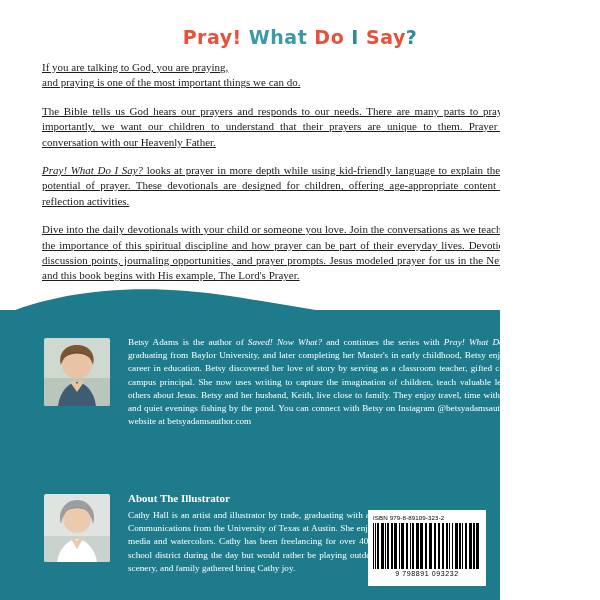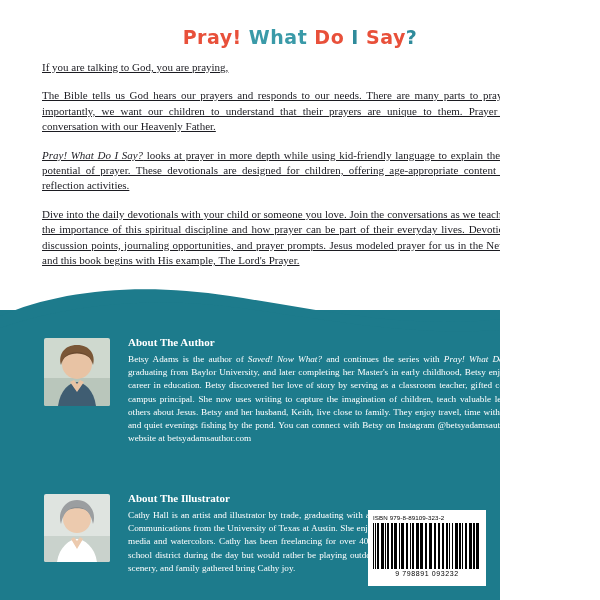--- a/index.html
+++ b/index.html
@@ -167,20 +167,21 @@
       <span class="w2">What</span>
       <span class="w3">Do</span>
       <span class="w4">I</span>
       <span class="w5">Say</span><span class="w6">?</span>
     </div>
   </div>
 
   <div class="copy">
     <p class="first">
       <span>If you are talking to God, you are praying,</span><br>
+      <span>and praying is one of the most important things we can do.</span>
     </p>
     <p>The Bible tells us God hears our prayers and responds to our needs. There are many parts to prayer, but most importantly, we want our children to understand that their prayers are unique to them. Prayer is simply a conversation with our Heavenly Father.</p>
     <p><em>Pray! What Do I Say?</em><span> looks at prayer in more depth while using kid-friendly language to explain the purpose and potential of prayer. These devotionals are designed for children, offering age-appropriate content and relevant reflection activities.</span></p>
     <p>Dive into the daily devotionals with your child or someone you love. Join the conversations as we teach our children the importance of this spiritual discipline and how prayer can be part of their everyday lives. Devotionals include discussion points, journaling opportunities, and prayer prompts. Jesus modeled prayer for us in the New Testament, and this book begins with His example, The Lord's Prayer.</p>
   </div>
 
   <div class="teal-panel">
     <div class="wave">
       <svg width="600" height="60" viewBox="0 0 600 60" preserveAspectRatio="none" aria-hidden="true">
         <path d="M0,40 C60,14 140,6 230,20 C320,34 400,52 490,44 C540,39 575,30 600,22 L600,60 L0,60 Z" fill="#1d7b8c"></path>
@@ -195,21 +196,20 @@
         <rect width="66" height="68" fill="#cfd9cf"></rect>
         <rect x="0" y="40" width="66" height="28" fill="#b9c6bb"></rect>
         <circle cx="33" cy="26" r="15" fill="#e8c3a4"></circle>
         <path d="M18,26 C18,12 48,12 48,26 C48,16 42,10 33,10 C24,10 18,16 18,26 Z" fill="#6b4a2f"></path>
         <path d="M17,27 C14,17 20,7 33,7 C46,7 52,17 49,27 C47,19 42,14 33,14 C24,14 19,19 17,27 Z" fill="#7a5636"></path>
         <path d="M14,68 C16,52 26,44 33,44 C40,44 50,52 52,68 Z" fill="#3f5d72"></path>
         <path d="M26,44 L33,54 L40,44 L36,42 L33,46 L30,42 Z" fill="#e8c3a4"></path>
       </svg>
     </div>
     <div class="bio-text">
-      <div class="bio-heading">About The Author</div>
       <div class="bio-body"><span>Betsy Adams is the author of </span><em>Saved! Now What?</em><span> and continues the series with </span><em>Pray! What Do I Say?</em><span> After graduating from Baylor University, and later completing her Master's in early childhood, Betsy enjoyed a 31-year career in education. Betsy discovered her love of story by serving as a classroom teacher, gifted coordinator, and campus principal. She now uses writing to capture the imagination of children, teach valuable lessons, and tell others about Jesus. Betsy and her husband, Keith, live close to family. They enjoy travel, time with grandchildren, and quiet evenings fishing by the pond. You can connect with Betsy on Instagram @betsyadamsauthor or visit her website at betsyadamsauthor.com</span></div>
     </div>
   </div>
 
   <div class="bio bio-illustrator">
     <div class="photo">
       <svg width="66" height="68" viewBox="0 0 66 68" aria-hidden="true">
         <rect width="66" height="68" fill="#dfe4e0"></rect>
         <rect x="0" y="42" width="66" height="26" fill="#c9d2cc"></rect>
         <circle cx="33" cy="25" r="14" fill="#eccaae"></circle>

